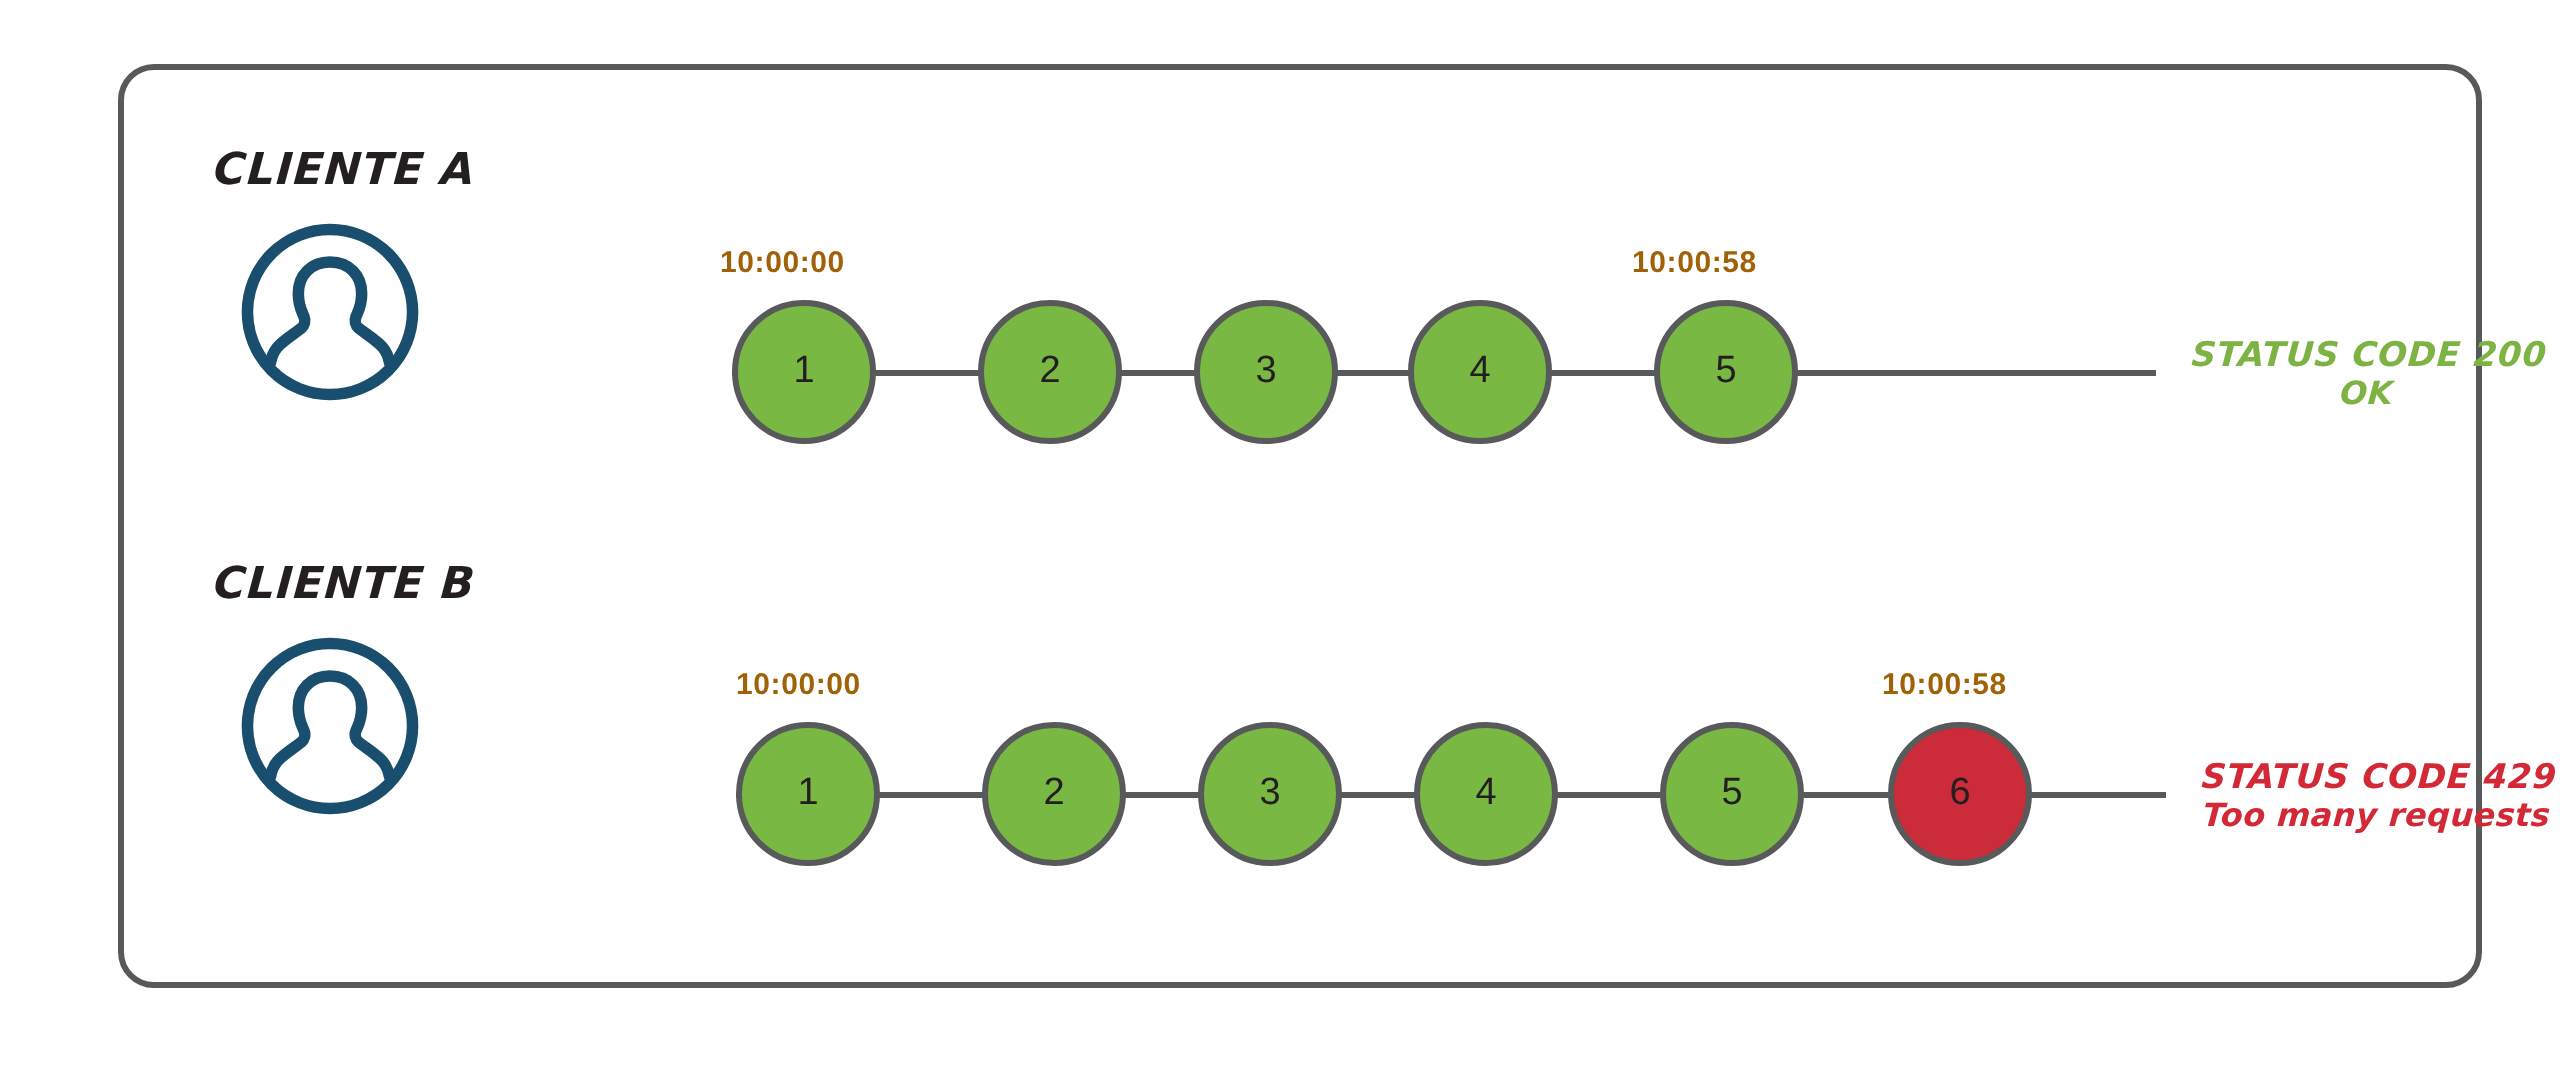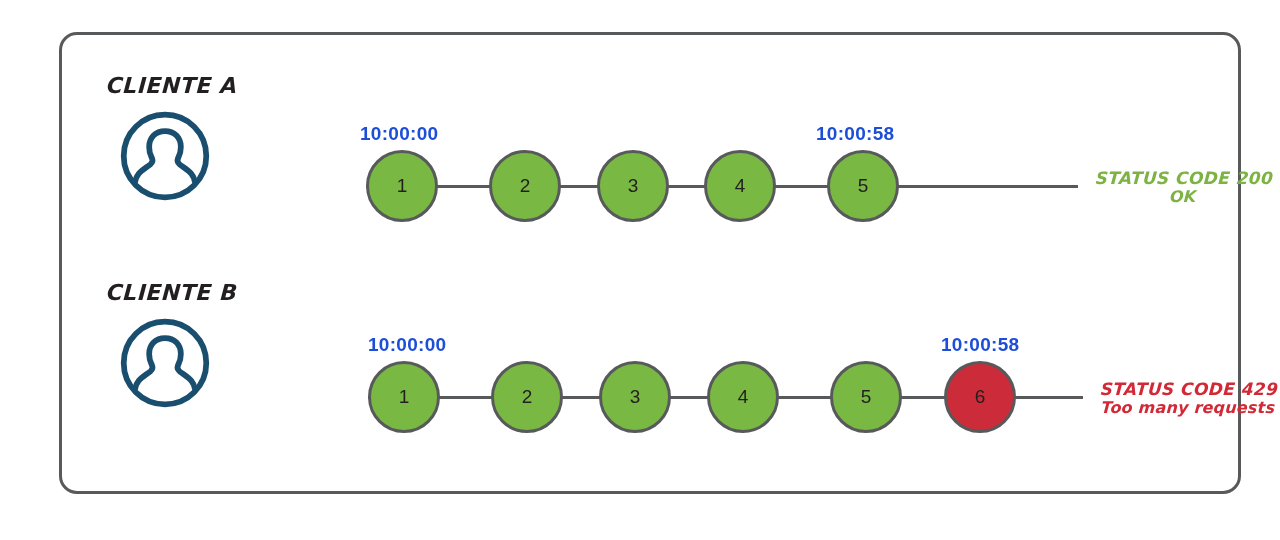--- a/index.html
+++ b/index.html
@@ -74,23 +74,23 @@
     left: 236px;
     top: 0;
     width: 1000px;
     height: 220px;
   }
 
   
   .ts {
     position: absolute;
     font-family: "Liberation Sans", sans-serif;
-    font-size: 19px;
+    font-size: 15px;
     font-weight: 700;
-    color: #1d4ed8;
+    color: #a16207;
     white-space: nowrap;
     letter-spacing: 0.3px;
   }
 
   
   .track {
     position: absolute;
     height: 3px;
     background: #58595b;
     top: 112px;

